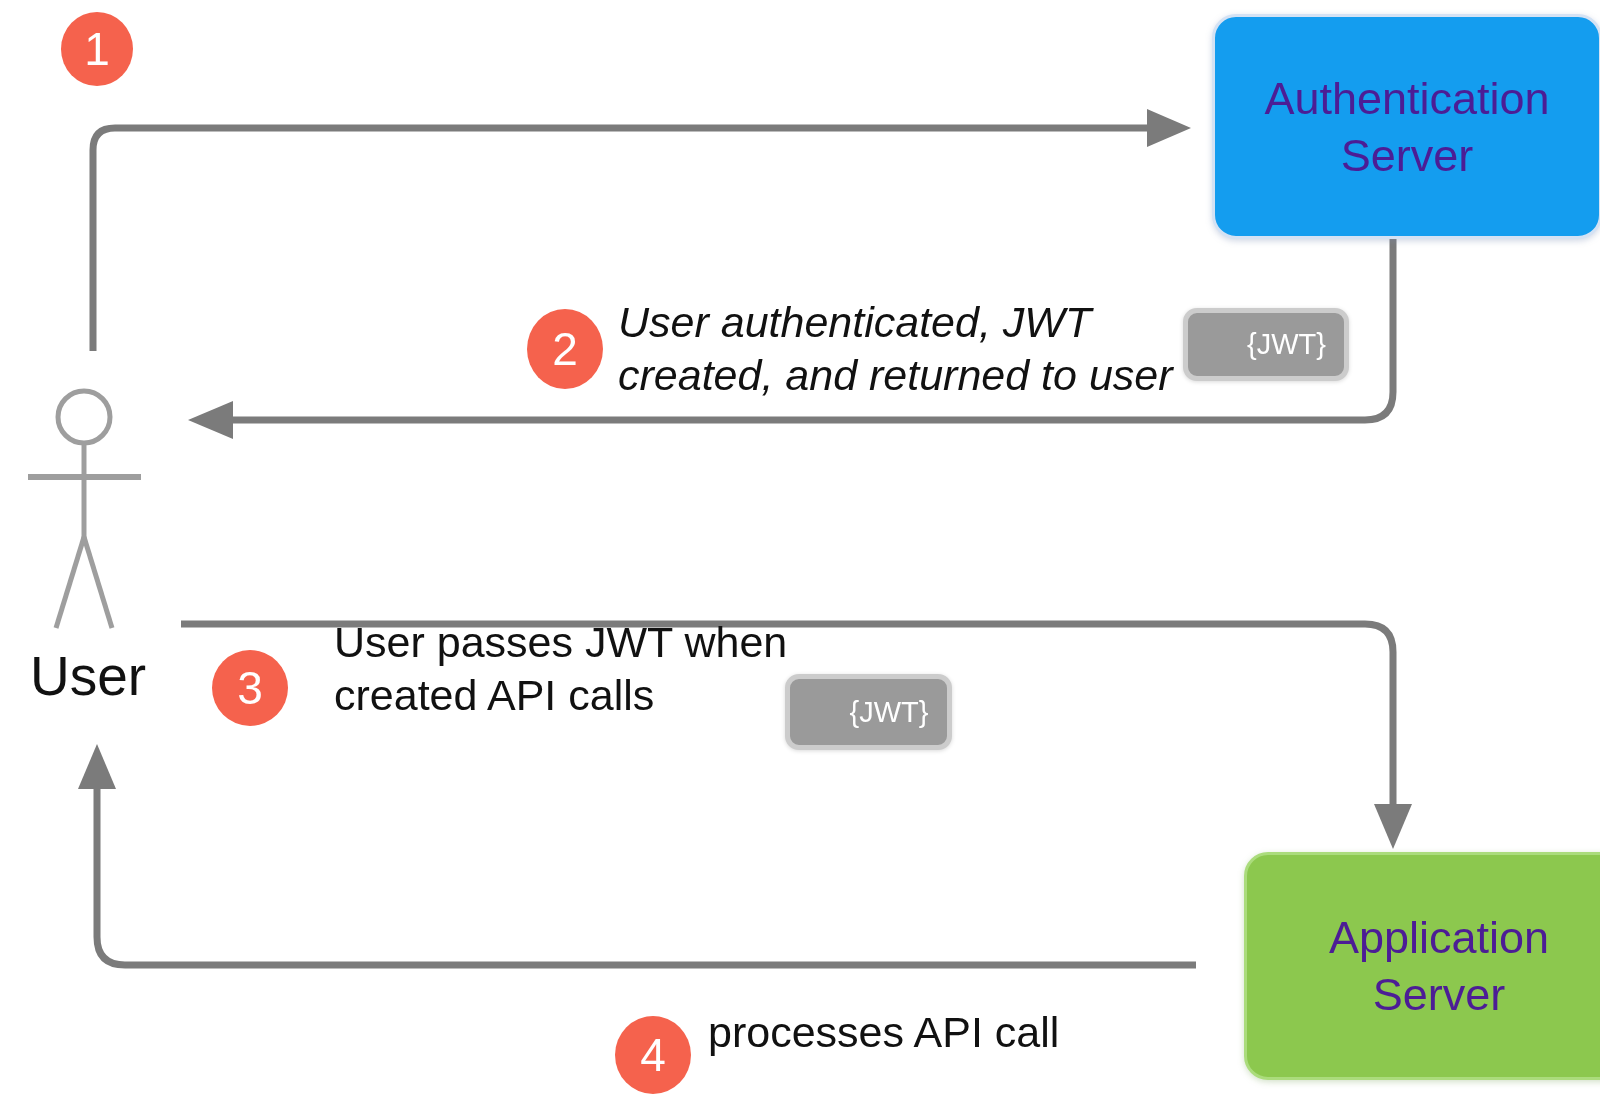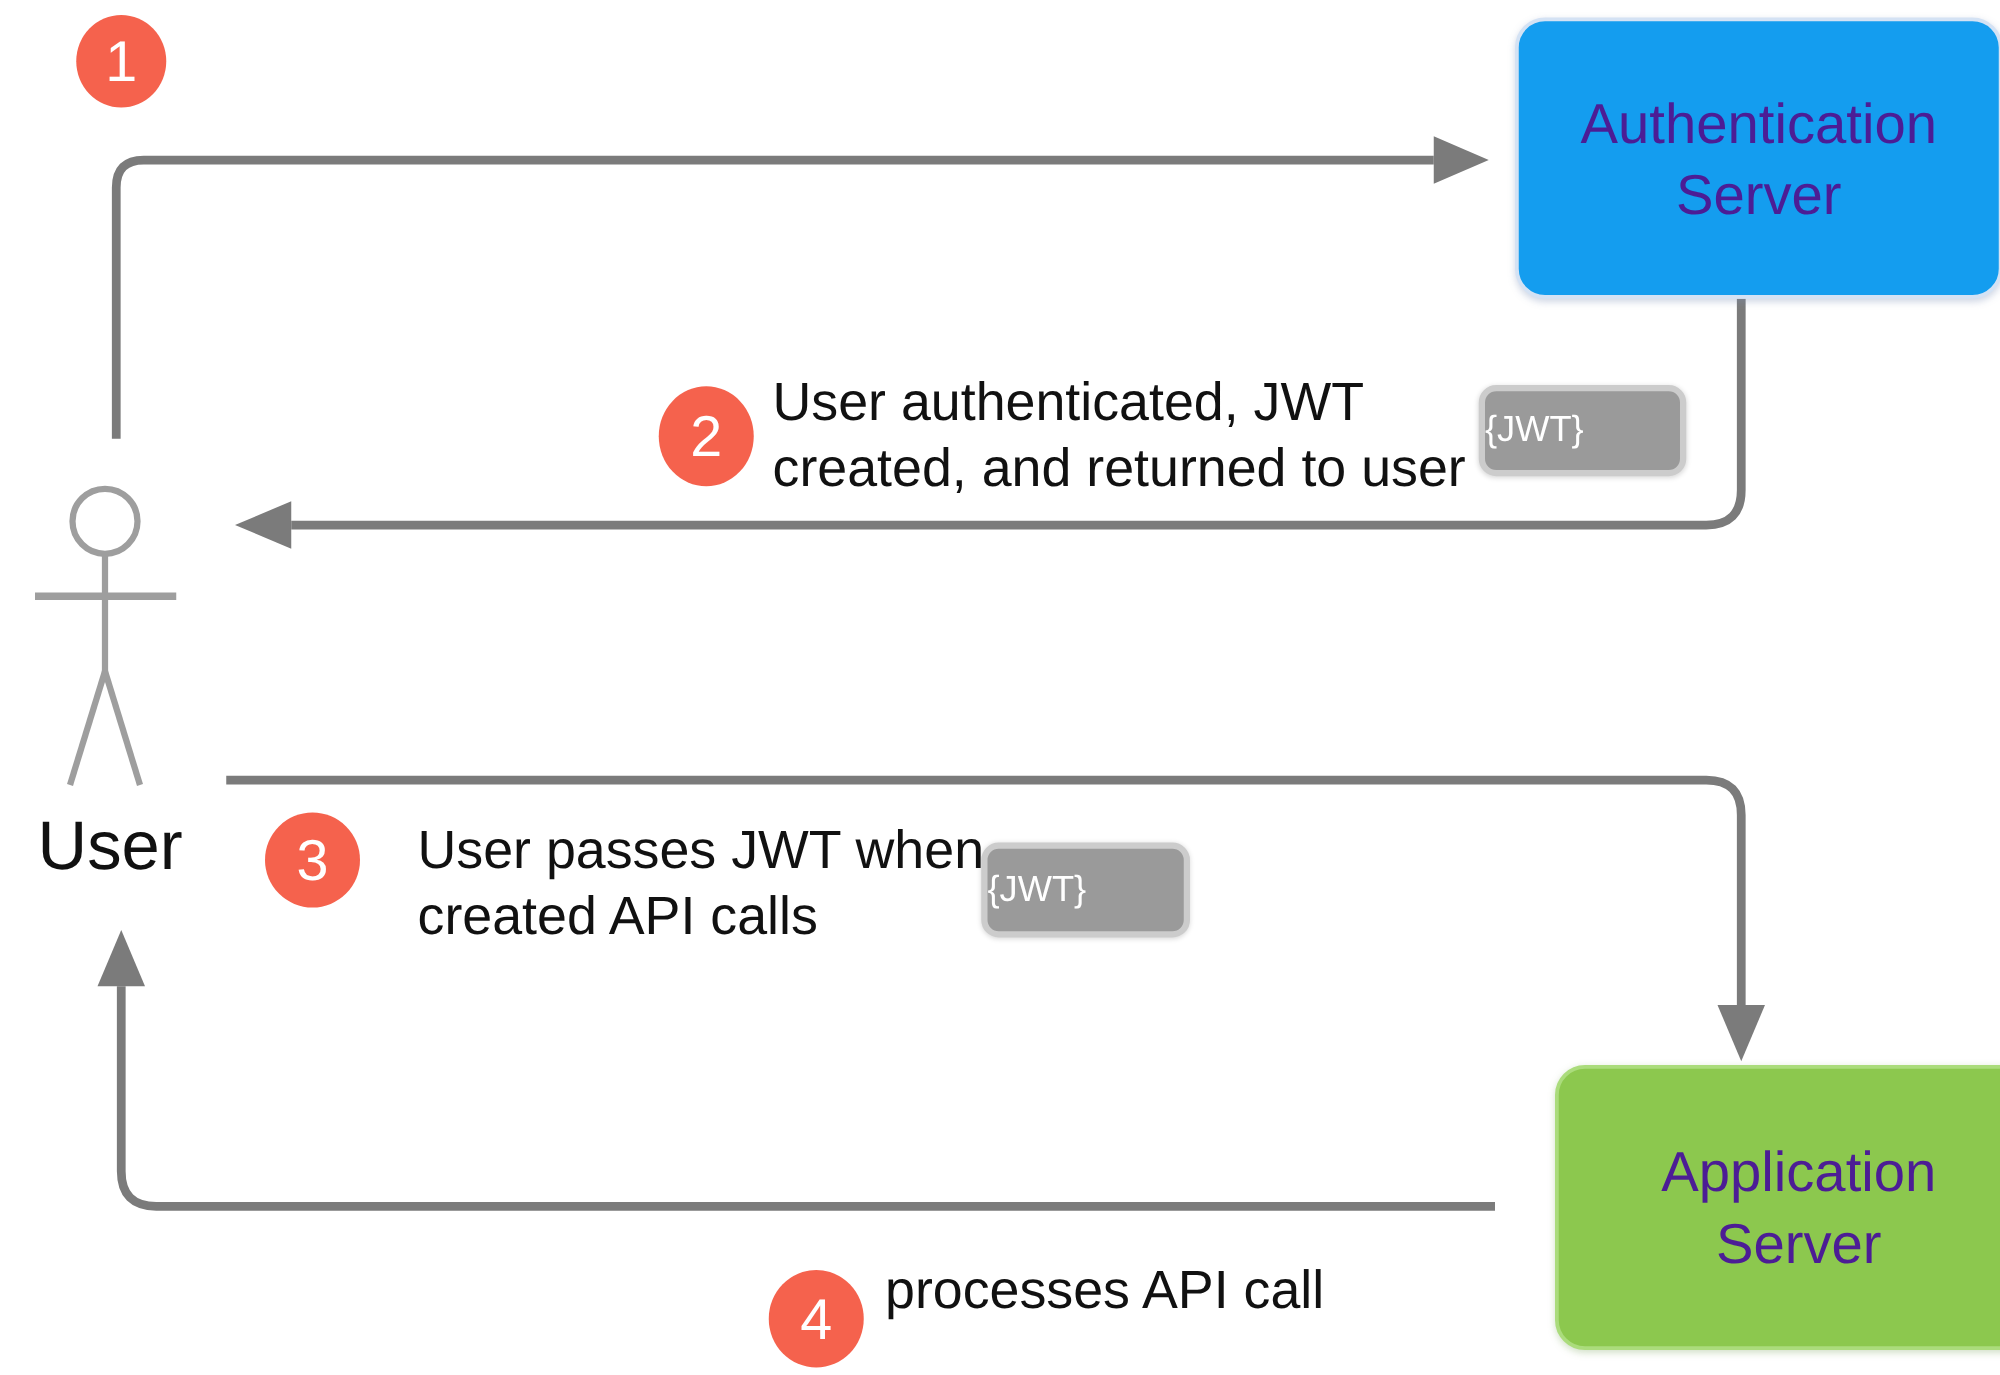--- a/index.html
+++ b/index.html
@@ -69,36 +69,37 @@
 
   
   .step-text {
     position: absolute;
     color: #111111;
     font-size: 43px;
     line-height: 53px;
     white-space: nowrap;
   }
   .step-text.t1 { left: 156px; top: 6px; }
-  .step-text.t2 { left: 618px; top: 296px; }
-  .step-text.t3 { left: 334px; top: 654px; }
+  .step-text.t2 { left: 618px; top: 296px; font-style: italic; }
+  .step-text.t3 { left: 334px; top: 616px; }
   .step-text.t4 { left: 708px; top: 1006px; }
 
   
   .jwt-badge {
     position: absolute;
     background: #9A9A9A;
     border: 5px solid #cccccc;
     border-radius: 14px;
     display: flex;
     align-items: center;
-    justify-content: flex-start;
+    justify-content: center;
     color: #ffffff;
     font-size: 29px;
     box-shadow: 0 1px 4px rgba(0,0,0,0.15);
+    padding-left: 41px;
   }
   .jwt-badge.b2 { left: 1183px; top: 308px; width: 166px; height: 73px; }
   .jwt-badge.b3 { left: 785px;  top: 674px; width: 167px; height: 76px; }
 
   
   .actor-label {
     position: absolute;
     left: 30px;
     top: 644px;
     color: #111111;

